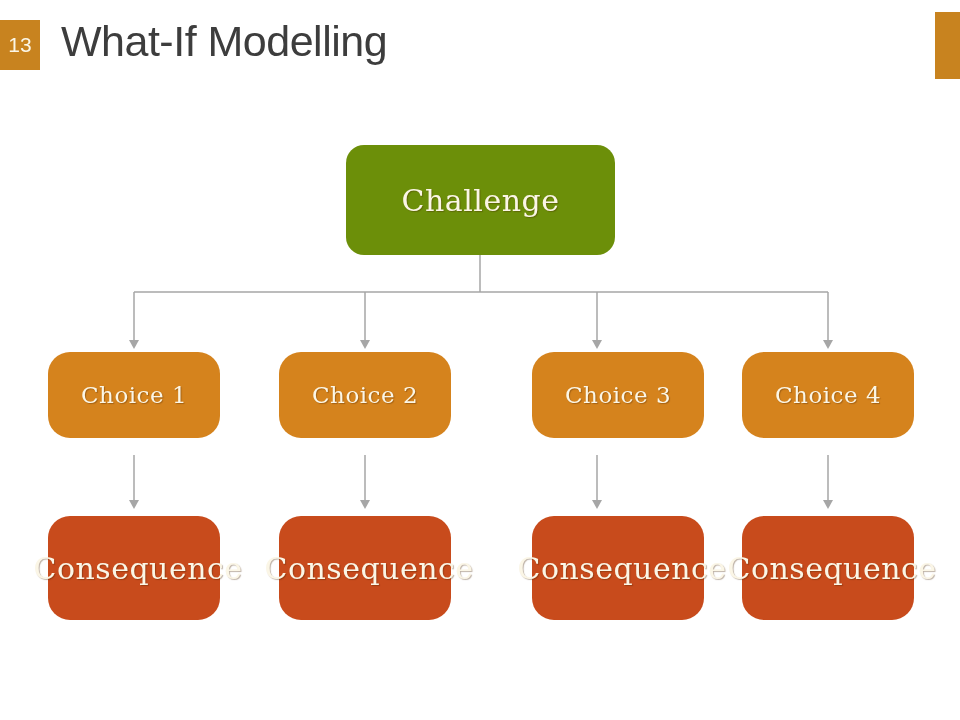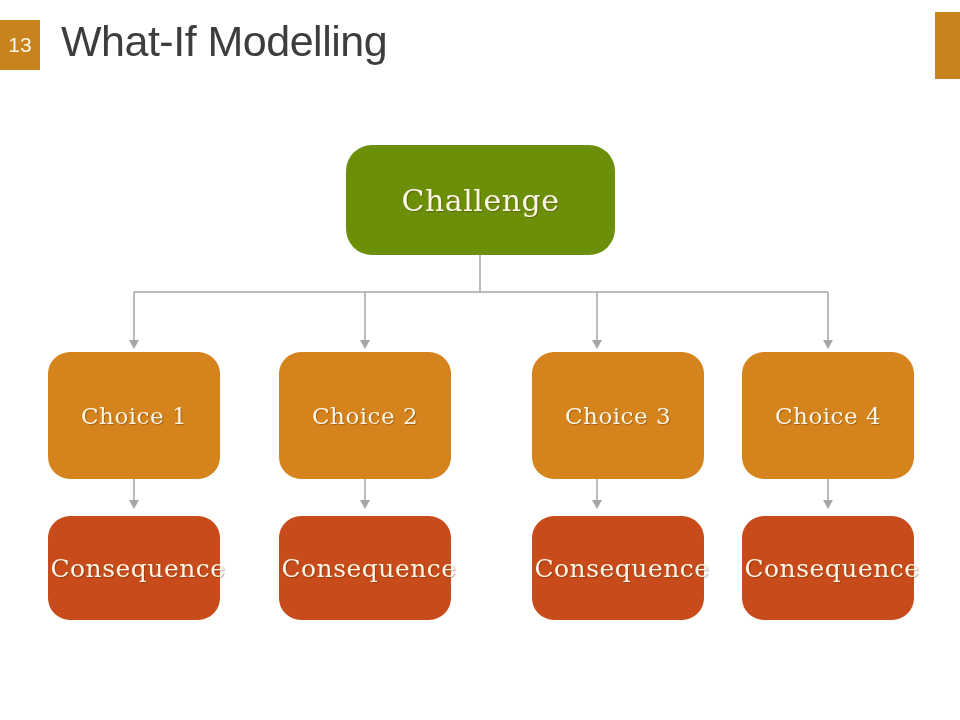--- a/index.html
+++ b/index.html
@@ -80,39 +80,39 @@
     font-family: "DejaVu Serif", serif;
     letter-spacing: 0.5px;
     text-shadow: 1px 1px 1px rgba(70, 35, 0, 0.35);
     box-sizing: border-box;
   }
   .node.challenge {
     left: 346px;
     top: 145px;
     width: 269px;
     height: 110px;
-    border-radius: 26px;
+    border-radius: 18px;
     background: var(--challenge-green, #6c8f09);
     font-size: 30px;
   }
   .node.choice {
     top: 352px;
     width: 172px;
-    height: 127px;
+    height: 86px;
     border-radius: 22px;
     background: var(--choice-orange, #d5831d);
     font-size: 23px;
   }
   .node.consequence {
     top: 516px;
     width: 172px;
     height: 104px;
     border-radius: 22px;
     background: var(--consequence-red, #c84b1c);
-    font-size: 25px;
+    font-size: 30px;
     padding-left: 8px;
   }
   .col-1 { left: 48px; }
   .col-2 { left: 279px; }
   .col-3 { left: 532px; }
   .col-4 { left: 742px; text-align: center; }
 </style>
 </head>
 <body>
 

